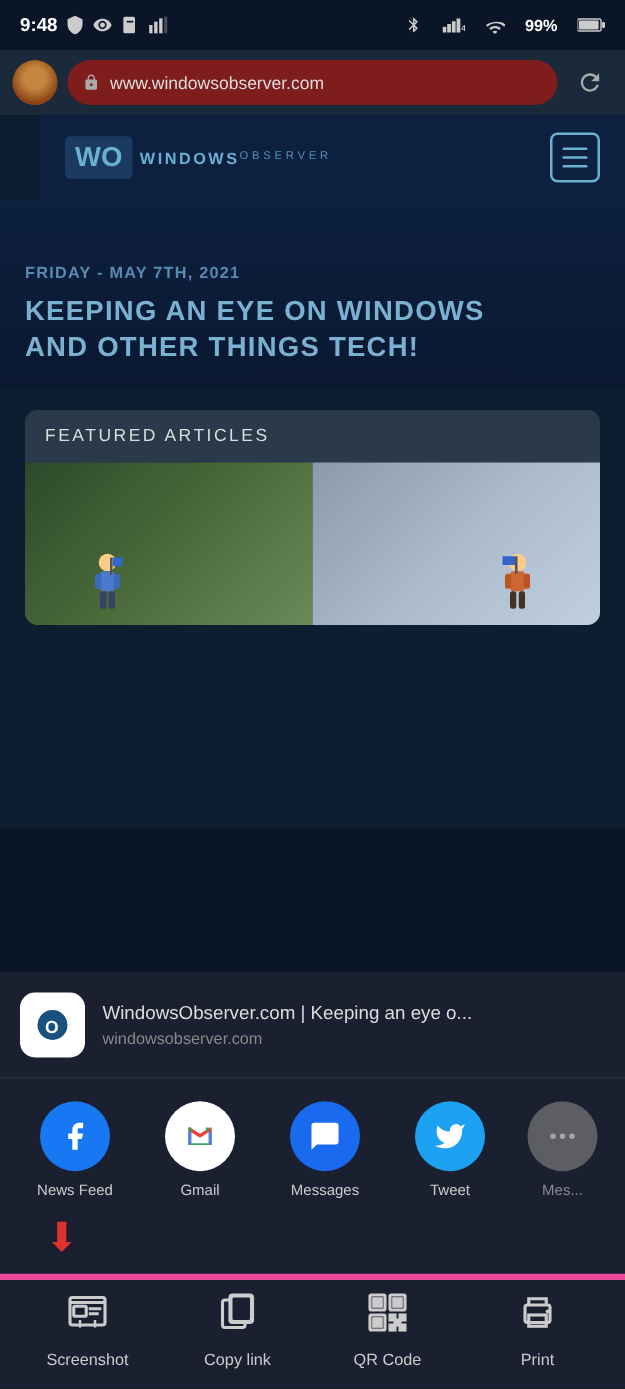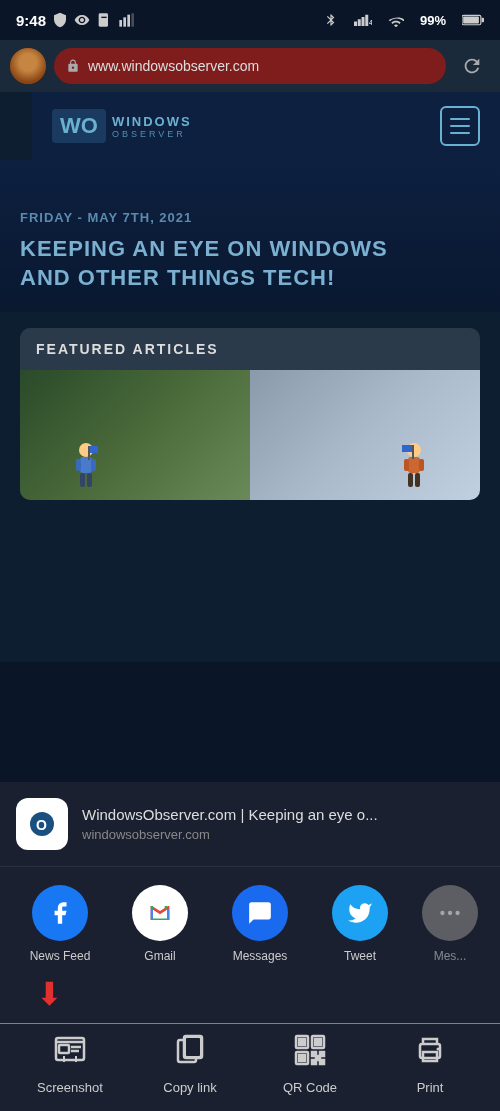--- a/index.html
+++ b/index.html
@@ -99,21 +99,21 @@
       gap: 6px;
     }
     .logo-wo {
       background: #1a3a60;
       color: #6ab0d0;
       font-size: 22px;
       font-weight: 900;
       padding: 4px 8px;
       border-radius: 4px;
     }
-    .logo-text-block { display: flex; flex-direction: column; }
+    .logo-text-block { display: flex; flex-direction: row; }
     .logo-windows { color: #6ab0d0; font-size: 13px; font-weight: 700; letter-spacing: 2px; }
     .logo-observer { color: #5090b0; font-size: 9px; letter-spacing: 3px; }
     .hamburger-btn {
       width: 40px;
       height: 40px;
       border: 2px solid #6ab0d0;
       border-radius: 6px;
       display: flex;
       flex-direction: column;
       align-items: center;
@@ -152,21 +152,21 @@
       background: #1a2a3a;
       overflow: hidden;
     }
     .featured-header {
       background: #2a3a4a;
       padding: 12px 16px;
     }
     .featured-title {
       color: #ddd;
       font-size: 14px;
-      font-weight: 700;
+      font-weight: 400;
       letter-spacing: 2px;
     }
     .featured-images {
       display: flex;
       height: 130px;
     }
     .featured-img-left {
       flex: 1;
       background: linear-gradient(135deg, #2a4a2a 0%, #4a6a3a 50%, #6a8a5a 100%);
       position: relative;
@@ -260,21 +260,21 @@
     }
     .down-arrow-red {
       color: #e03030;
       font-size: 32px;
     }
 
     
     .actions-row {
       display: flex;
       padding: 4px 10px 16px;
-      border-top: 1px solid #ec4899;
+      border-top: 5px solid #ec4899;
     }
     .action-item {
       display: flex;
       flex-direction: column;
       align-items: center;
       gap: 8px;
       flex: 1;
     }
     .action-icon {
       width: 44px;

